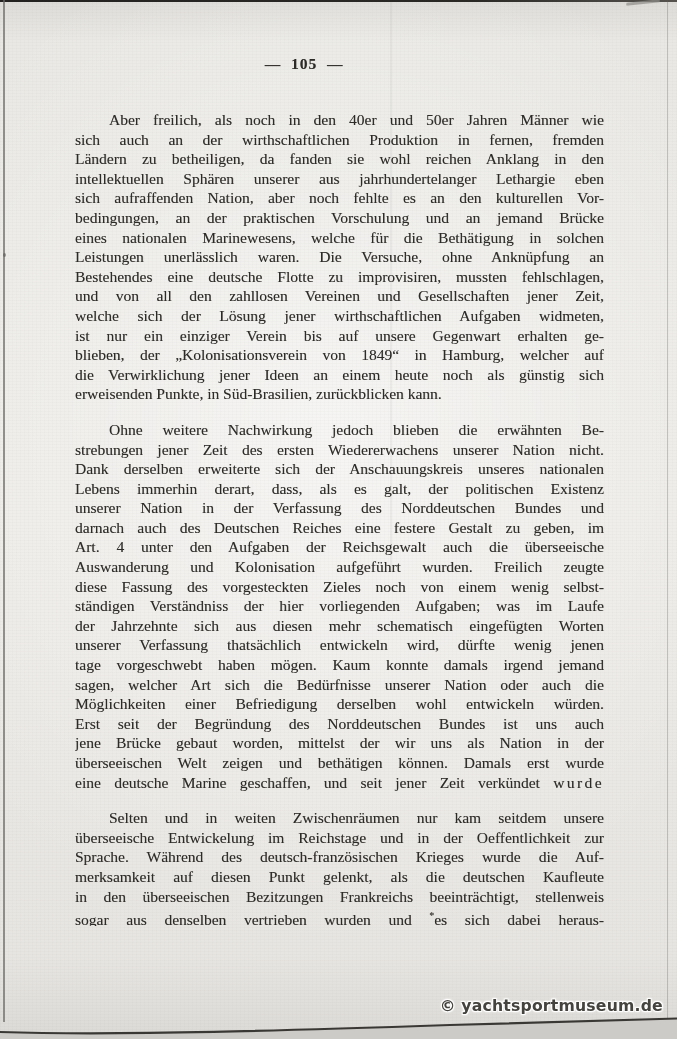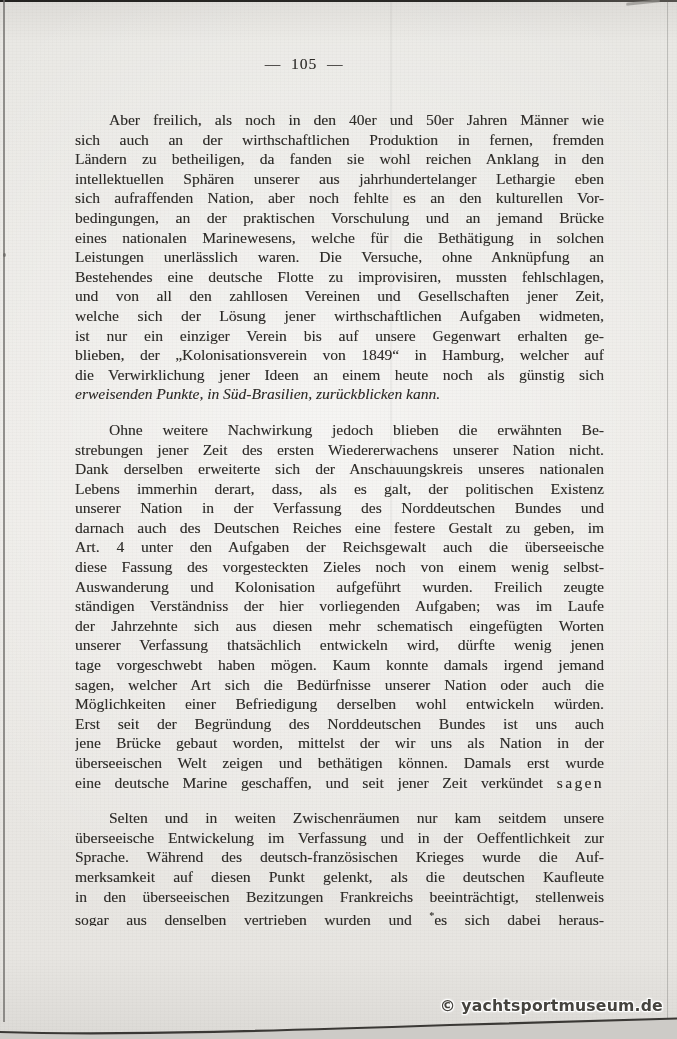--- a/index.html
+++ b/index.html
@@ -61,40 +61,41 @@
   
   .page-number {
     position: absolute;
     top: 55px; left: 59px; width: 490px;
     text-align: center;
     font-size: 15.5px;
     letter-spacing: 1px;
     color: #2d2b28;
     white-space: pre;
     text-shadow: .3px .3px .5px rgba(43,41,38,0.35);
+    font-weight: bold;
   }
 
   
   .textblock {
     position: absolute;
     top: 94px; left: 59px; width: 561px;
     font-size: 15.5px;
     color: #2d2b28;
     text-shadow: .3px .3px .5px rgba(43,41,38,0.35);
   }
   .para { margin: 16px; }
   .line {
     height: 19.6px;
     line-height: 19.6px;
     overflow: hidden;
     text-align: justify;
     text-align-last: justify;
     white-space: normal;
   }
-  .line.no-just { text-align: center; text-align-last: left; font-style: italic; }
+  .line.no-just { text-align: center; text-align-last: left; }
   .line.indent { padding-left: 34px; }
   .sperr { letter-spacing: 2.4px; }
   .sup { vertical-align: super; font-size: 10px; letter-spacing: 0; }
 
   
   .watermark {
     position: absolute;
     top: 996px; right: 14px;
     font-family: "DejaVu Sans", "Liberation Sans", sans-serif;
     font-weight: 700;
@@ -142,36 +143,36 @@
         <div class="line no-just"><span>erweisenden Punkte, in Süd-Brasilien, zurückblicken kann.</span></div>
       </div>
       <div class="para">
         <div class="line indent"><span>Ohne weitere Nachwirkung jedoch blieben die erwähnten Be-</span></div>
         <div class="line"><span>strebungen jener Zeit des ersten Wiedererwachens unserer Nation nicht.</span></div>
         <div class="line"><span>Dank derselben erweiterte sich der Anschauungskreis unseres nationalen</span></div>
         <div class="line"><span>Lebens immerhin derart, dass, als es galt, der politischen Existenz</span></div>
         <div class="line"><span>unserer Nation in der Verfassung des Norddeutschen Bundes und</span></div>
         <div class="line"><span>darnach auch des Deutschen Reiches eine festere Gestalt zu geben, im</span></div>
         <div class="line"><span>Art. 4 unter den Aufgaben der Reichsgewalt auch die überseeische</span></div>
+        <div class="line"><span>Auswanderung und Kolonisation aufgeführt wurden.  Freilich zeugte</span></div>
         <div class="line"><span>diese Fassung des vorgesteckten Zieles noch von einem wenig selbst-</span></div>
-        <div class="line"><span>Auswanderung und Kolonisation aufgeführt wurden.  Freilich zeugte</span></div>
         <div class="line"><span>ständigen Verständniss der hier vorliegenden Aufgaben; was im Laufe</span></div>
         <div class="line"><span>der Jahrzehnte sich aus diesen mehr schematisch eingefügten Worten</span></div>
         <div class="line"><span>unserer Verfassung thatsächlich entwickeln wird, dürfte wenig jenen</span></div>
         <div class="line"><span>tage vorgeschwebt haben mögen.  Kaum konnte damals irgend jemand</span></div>
         <div class="line"><span>sagen, welcher Art sich die Bedürfnisse unserer Nation oder auch die</span></div>
         <div class="line"><span>Möglichkeiten einer Befriedigung derselben wohl entwickeln würden.</span></div>
         <div class="line"><span>Erst seit der Begründung des Norddeutschen Bundes ist uns auch</span></div>
         <div class="line"><span>jene Brücke gebaut worden, mittelst der wir uns als Nation in der</span></div>
         <div class="line"><span>überseeischen Welt zeigen und bethätigen können.  Damals erst wurde</span></div>
-        <div class="line"><span>eine deutsche Marine geschaffen, und seit jener Zeit verkündet </span><span class="sperr">sagen</span></div>
+        <div class="line"><span>eine deutsche Marine geschaffen, und seit jener Zeit verkündet </span><span class="sperr">wurde</span></div>
       </div>
       <div class="para">
         <div class="line indent"><span>Selten und in weiten Zwischenräumen nur kam seitdem unsere</span></div>
-        <div class="line"><span>überseeische Entwickelung im Verfassung und in der Oeffentlichkeit zur</span></div>
+        <div class="line"><span>überseeische Entwickelung im Reichstage und in der Oeffentlichkeit zur</span></div>
         <div class="line"><span>Sprache.  Während des deutsch-französischen Krieges wurde die Auf-</span></div>
         <div class="line"><span>merksamkeit auf diesen Punkt gelenkt, als die deutschen Kaufleute</span></div>
         <div class="line"><span>in den überseeischen Bezitzungen Frankreichs beeinträchtigt, stellenweis</span></div>
         <div class="line"><span>sogar aus denselben vertrieben wurden und </span><span class="sup">*</span><span>es sich dabei heraus-</span></div>
       </div>
     </div>
 
   <div class="watermark">© yachtsportmuseum.de</div>
 
   <svg class="edge-bottom-svg" width="677" height="26" viewBox="0 0 677 26" xmlns="http://www.w3.org/2000/svg">

